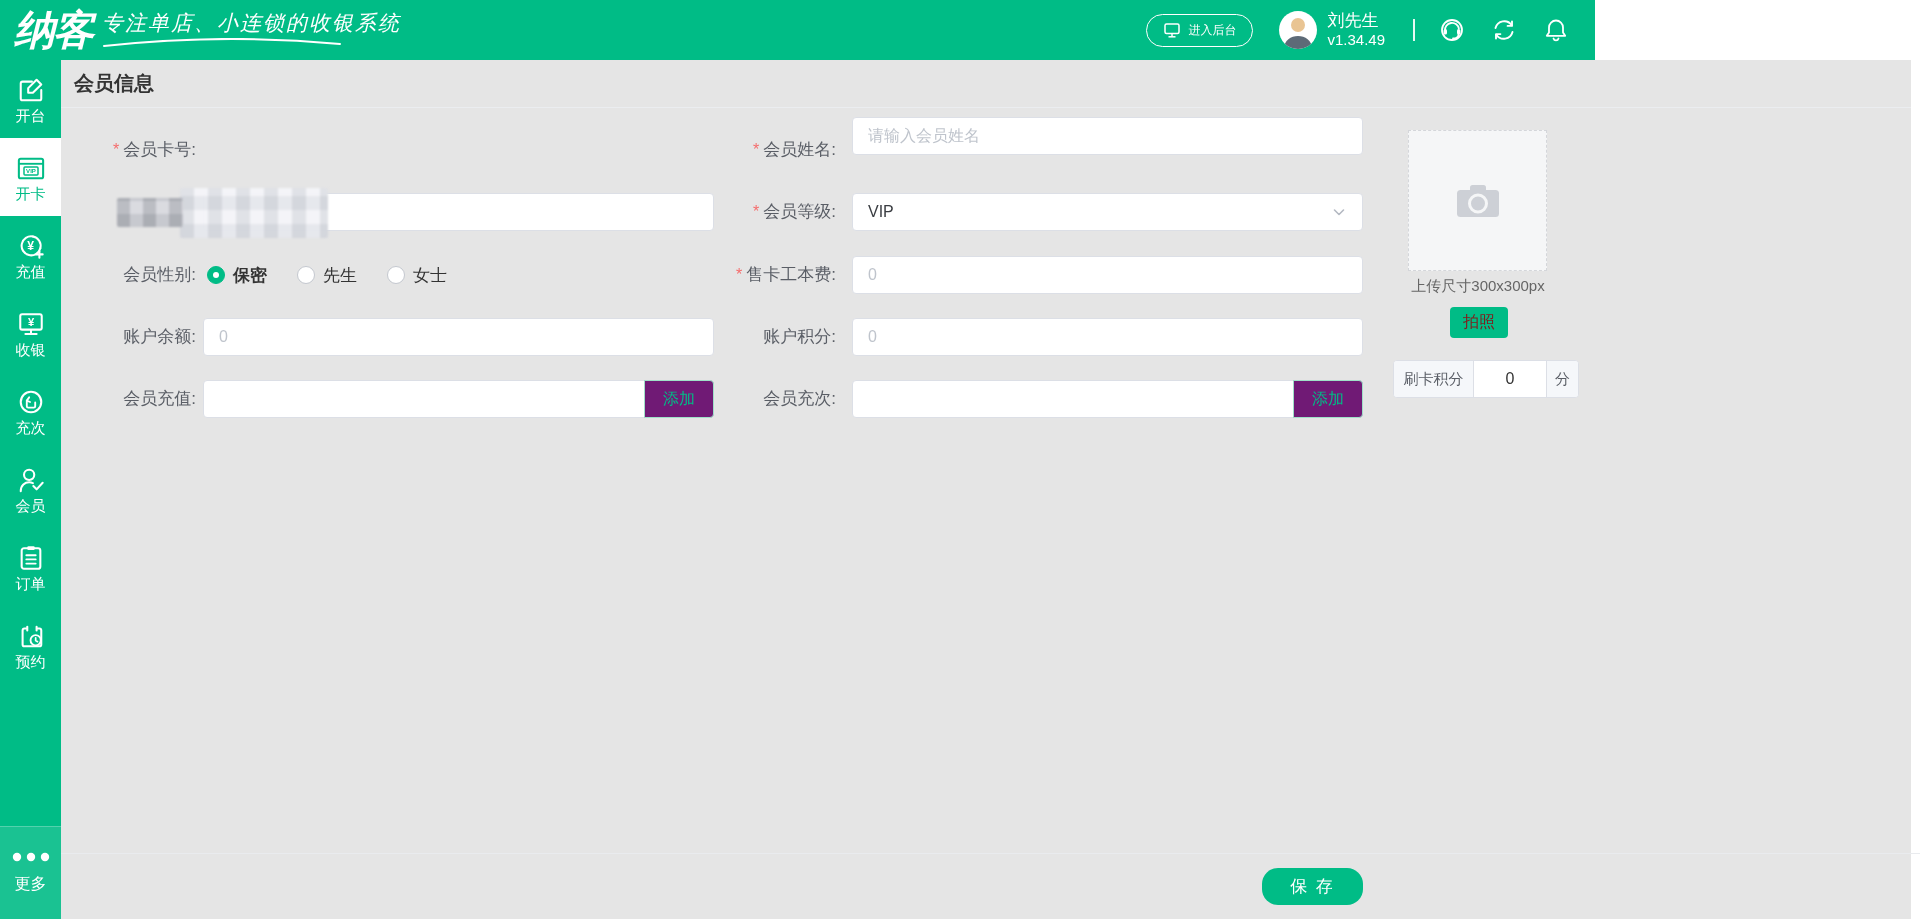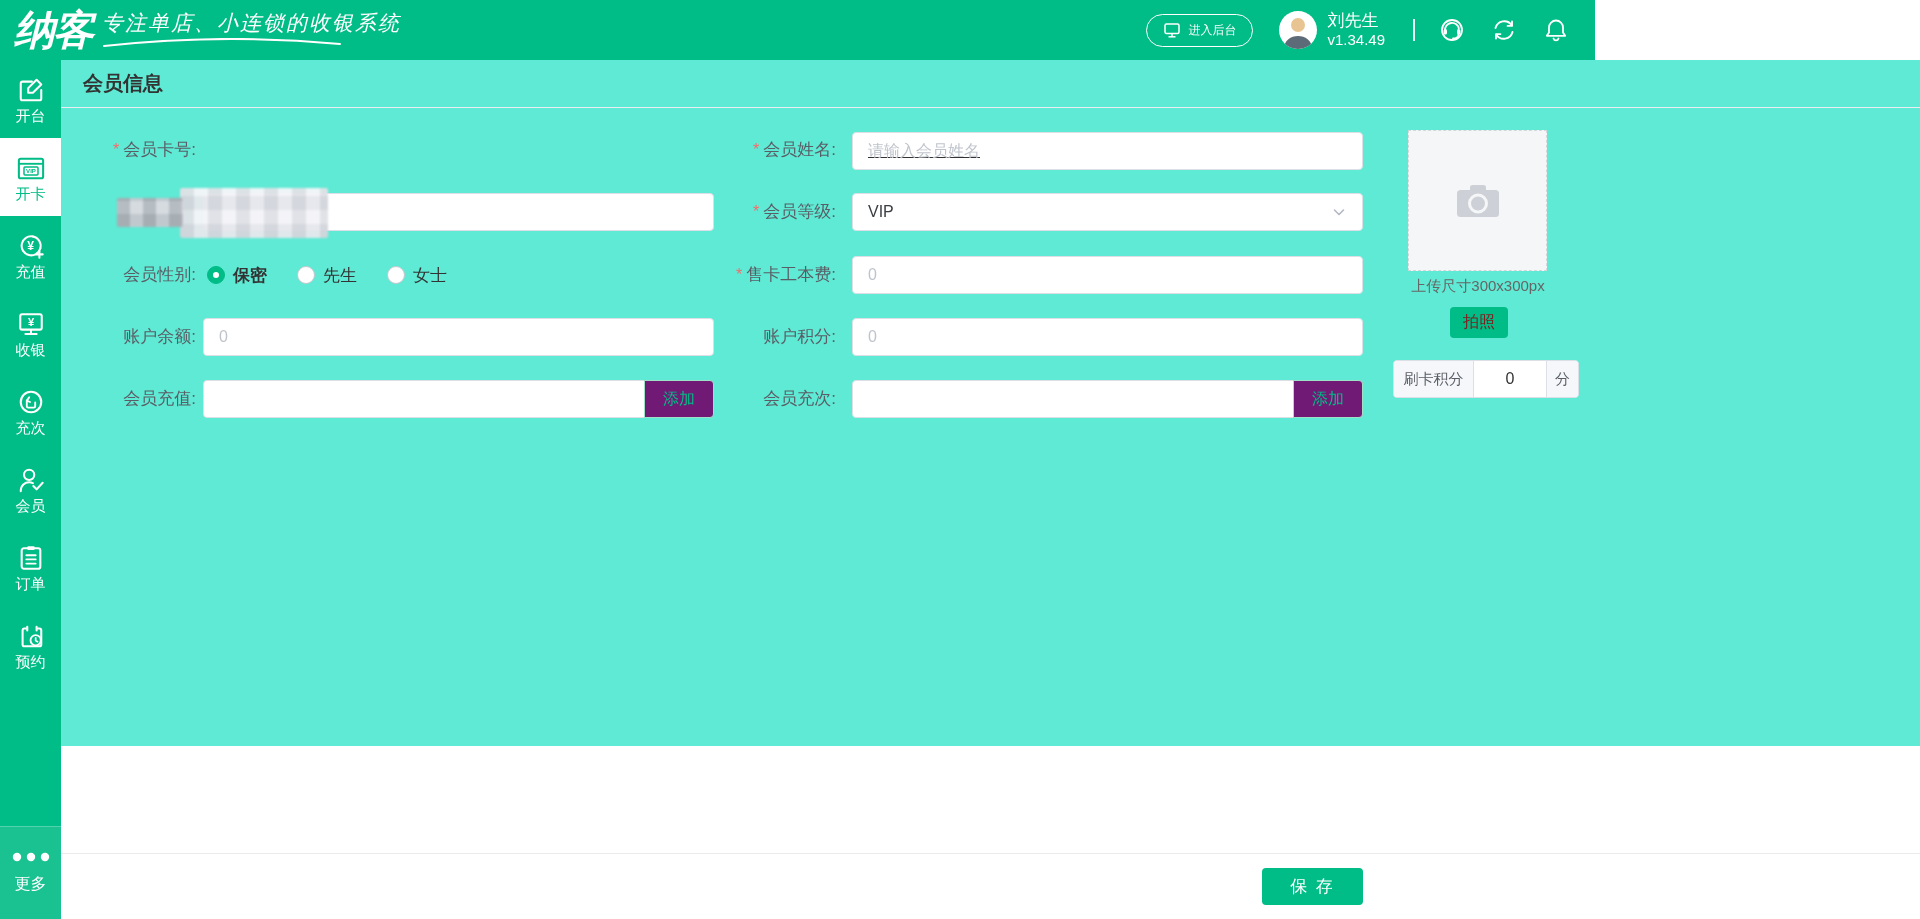--- a/index.html
+++ b/index.html
@@ -35,21 +35,21 @@
     align-items:center; justify-content:center; gap:4px; color:#fff; cursor:pointer; }
   .side-item .lbl { font-size:15px; line-height:1; }
   .side-item.active { background:#fff; color:#00BC86; }
   .side-more { position:absolute; left:0; bottom:0; width:61px; height:93px;
     display:flex; flex-direction:column; align-items:center; justify-content:center; gap:12px;
     color:#fff; cursor:pointer; background:rgba(255,255,255,.10);
     border-top:1px solid rgba(255,255,255,.25); }
   .side-more .lbl { font-size:16px; }
 
   
-  .main { position:absolute; left:61px; top:60px; width:1859px; height:686px; background:#5eead4; }
+  .main { position:absolute; left:52px; top:60px; width:1859px; height:859px; background:#e5e5e5; }
   .title-bar { position:absolute; left:0; top:0; width:1859px; height:48px;
     border-bottom:1px solid #ebedf0; display:flex; align-items:center; }
   .page-title { margin-left:22px; font-size:20px; font-weight:bold; color:#333; }
 
   
   .flabel { position:absolute; height:38px; line-height:38px; text-align:right;
     font-size:17px; color:#5a5e66; white-space:nowrap; }
   .req { color:#f56c6c; margin-right:4px; font-size:16px; }
   .tinput { position:absolute; width:511px; height:38px; border:1px solid #dcdfe6;
     border-radius:4px; padding:0 15px; font-size:16px; color:#333; outline:none;
@@ -94,21 +94,21 @@
   .pg-cell { height:36px; display:flex; align-items:center; justify-content:center;
     font-size:15px; color:#5a5e66; }
   .pg-label { width:80px; background:#f5f7fa; border-right:1px solid #dcdfe6; }
   .pg-input { width:72px; border:none; outline:none; text-align:center; font-size:16px;
     color:#333; font-family:inherit; }
   .pg-unit { width:32px; background:#f5f7fa; border-left:1px solid #dcdfe6; }
 
   
   .footer-divider { position:absolute; left:61px; top:853px; width:1859px; height:1px; background:#e9ebee; }
   .save-btn { position:absolute; left:1262px; top:868px; width:101px; height:37px;
-    background:#00BC86; color:#fff; border:none; border-radius:4px; font-size:17px;
+    background:#00BC86; color:#fff; border:none; border-radius:16px; font-size:17px;
     letter-spacing:2px; cursor:pointer; font-family:inherit; }
 
   svg { display:block; }
 </style>
 </head>
 <body>
 
 <div class="app">
 
   <header class="topbar">
@@ -260,21 +260,21 @@
     </div>
   </main>
 
   <div class="flabel" style="left:70px; top:131px; width:126px;">
     <span class="req">*</span><span>会员卡号:</span>
   </div>
 
   <div class="flabel" style="left:700px; top:131px; width:136px;">
     <span class="req">*</span><span>会员姓名:</span>
   </div>
-  <input class="tinput" style="left: 852px; top: 132px; text-decoration: underline;" type="text" placeholder="请输入会员姓名">
+  <input class="tinput" style="left: 852px; top: 117px;" type="text" placeholder="请输入会员姓名">
 
   <input class="tinput" style="left: 203px; top: 193px;" type="text">
   <div class="redact light" style="left:180px; top:188px; width:148px; height:50px;"></div>
   <div class="redact dense" style="left:117px; top:198px; width:66px; height:29px;"></div>
 
   <div class="flabel" style="left:700px; top:193px; width:136px;">
     <span class="req">*</span><span>会员等级:</span>
   </div>
   <div class="selectbox" style="left:852px; top:193px;">
     <span>VIP</span>

